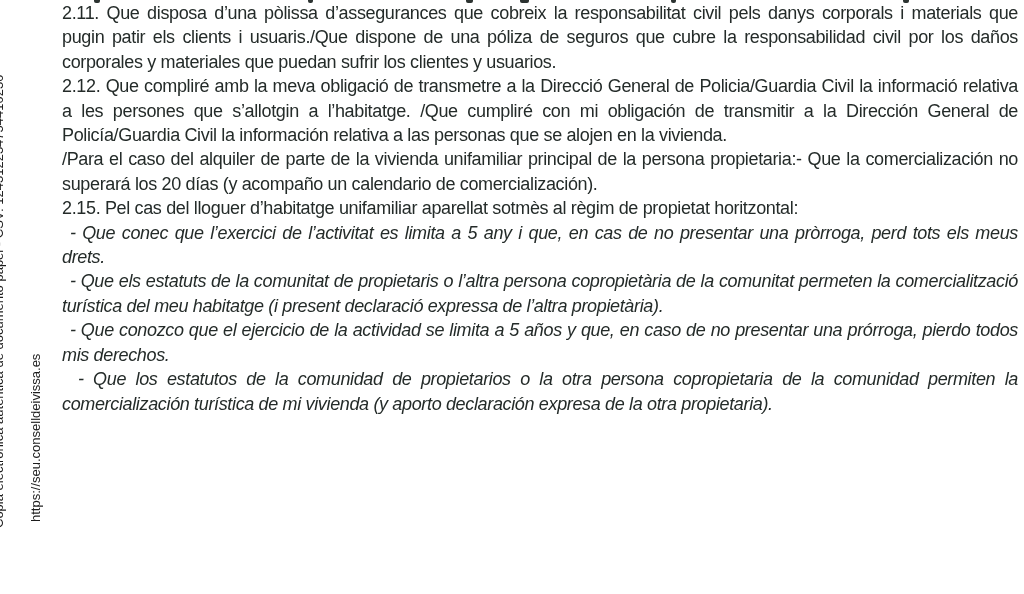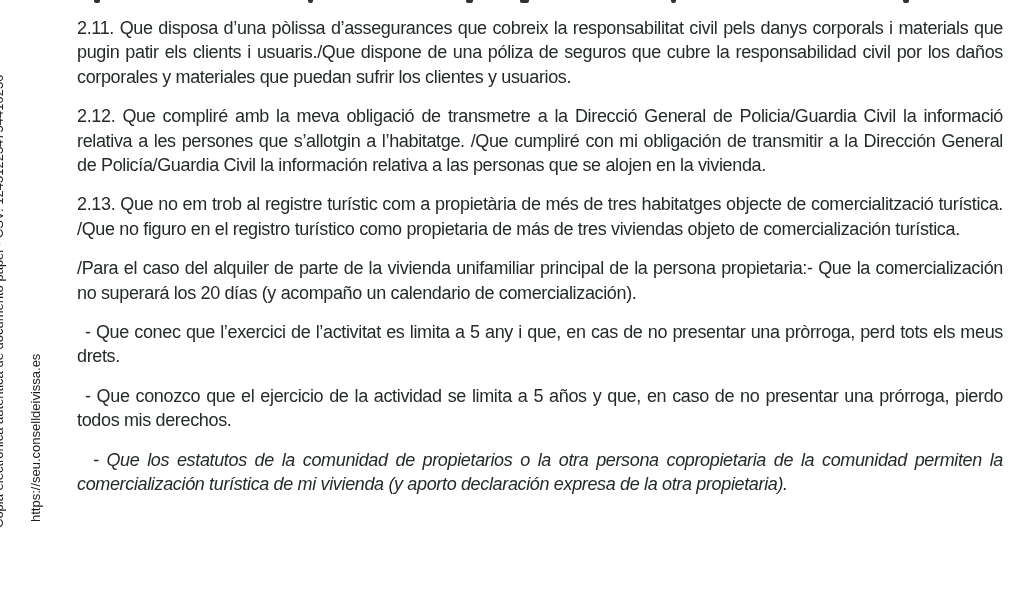--- a/index.html
+++ b/index.html
@@ -15,22 +15,22 @@
   .doc-body {
     position: absolute;
     left: 62px; top: 1px;
     width: 956px;
     color: #242b29;
     font-size: 18px;
     letter-spacing: -0.35px;
     line-height: 24.4px;
     text-align: justify;
   }
-  .doc-body p { margin: 15px; }
-  .indent-1 { text-indent: 8px; }
+  .doc-body p { margin: 0; }
+  .indent-1 { text-indent: 8px; font-style: italic; }
   .indent-2 { text-indent: 16px; font-style: italic; }
 
   
   .vtext {
     position: absolute;
     white-space: nowrap;
     transform: rotate(-90deg);
     transform-origin: left bottom;
     color: #1c1c1c;
     font-size: 13px;
@@ -67,20 +67,21 @@
       <i></i>
   </div>
 
   <div class="vtext vtext-csv">Copia electrónica autentica de documento papel - CSV: 124312234754410230</div>
 
   <div class="vtext vtext-url">https://seu.conselldeivissa.es</div>
 
   <div class="doc-body">
     <p>2.11. Que disposa d’una pòlissa d’assegurances que cobreix la responsabilitat civil pels danys corporals i materials que pugin patir els clients i usuaris./Que dispone de una póliza de seguros que cubre la responsabilidad civil por los daños corporales y materiales que puedan sufrir los clientes y usuarios.</p>
     <p>2.12. Que compliré amb la meva obligació de transmetre a la Direcció General de Policia/Guardia Civil la informació relativa a les persones que s’allotgin a l’habitatge. /Que cumpliré con mi obligación de transmitir a la Dirección General de Policía/Guardia Civil la información relativa a las personas que se alojen en la vivienda.</p>
-    <p>2.13. Que no em trob al registre turístic com a propietària de més de tres habitatges objecte de comercialització turística. /Que no figuro en el registro turístico como propietaria de más de tres viviendas objeto de comercialización turística.</p>
     <p>/Para el caso del alquiler de parte de la vivienda unifamiliar principal de la persona propietaria:- Que la comercialización no superará los 20 días (y acompaño un calendario de comercialización).</p>
+    <p>2.15. Pel cas del lloguer d’habitatge unifamiliar aparellat sotmès al règim de propietat horitzontal:</p>
     <p class="indent-1">- Que conec que l’exercici de l’activitat es limita a 5 any i que, en cas de no presentar una pròrroga, perd tots els meus drets.</p>
+    <p class="indent-1">- Que els estatuts de la comunitat de propietaris o l’altra persona copropietària de la comunitat permeten la comercialització turística del meu habitatge (i present declaració expressa de l’altra propietària).</p>
     <p class="indent-1">- Que conozco que el ejercicio de la actividad se limita a 5 años y que, en caso de no presentar una prórroga, pierdo todos mis derechos.</p>
     <p class="indent-2">- Que los estatutos de la comunidad de propietarios o la otra persona copropietaria de la comunidad permiten la comercialización turística de mi vivienda (y aporto declaración expresa de la otra propietaria).</p>
   </div>
 
 </div>
 
 </body></html>

